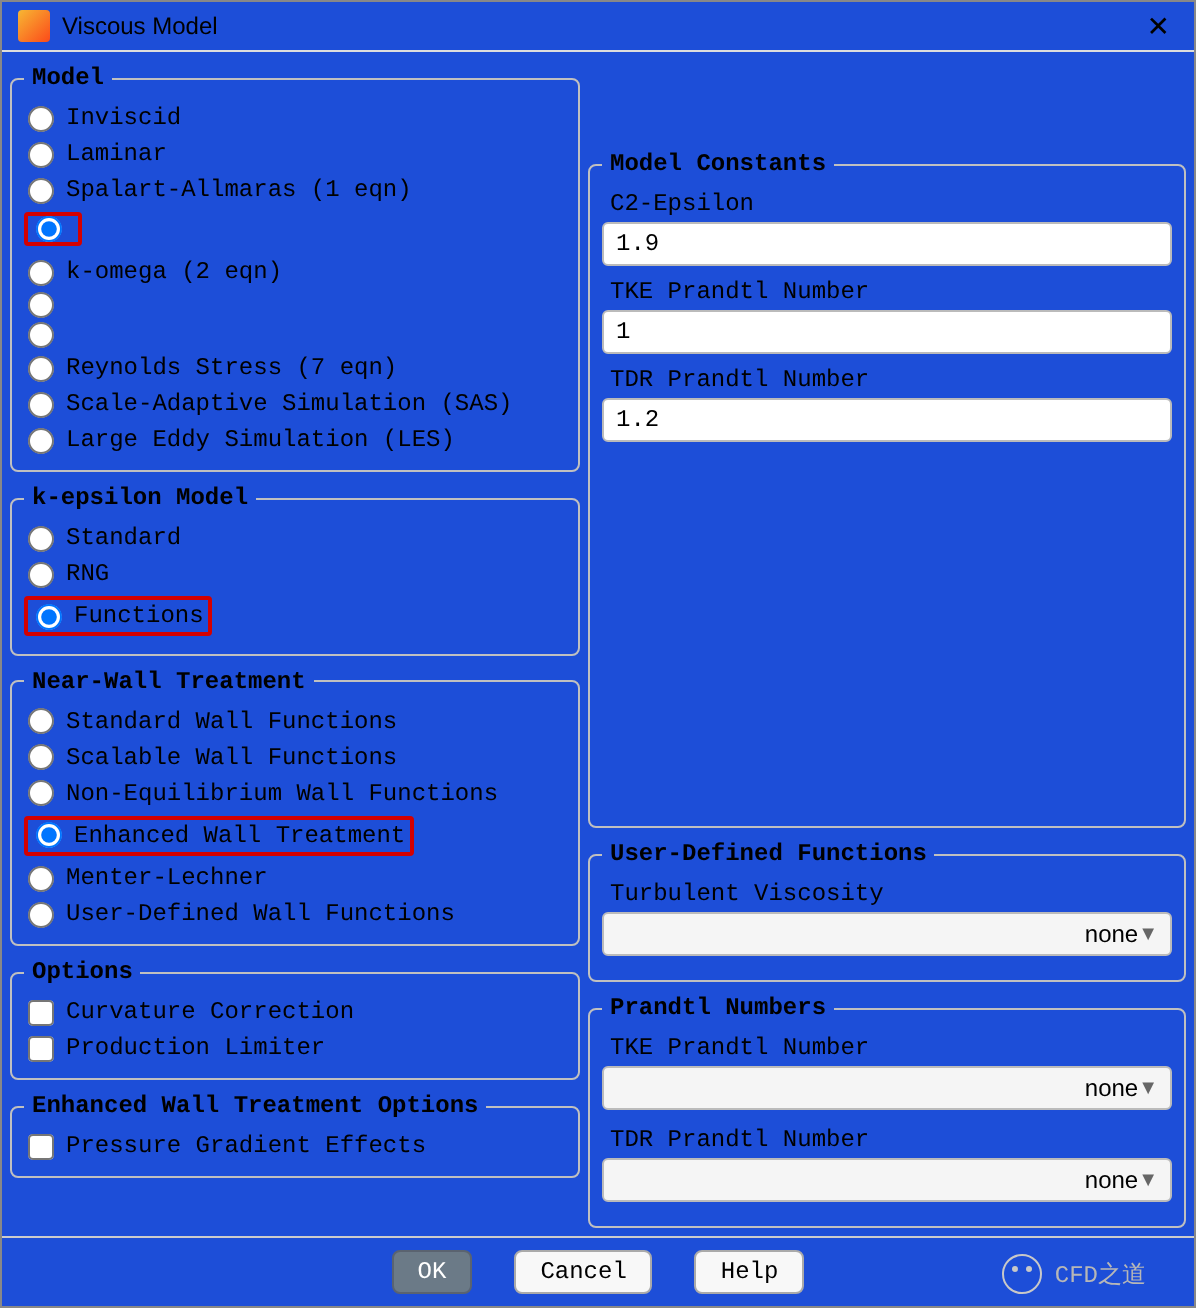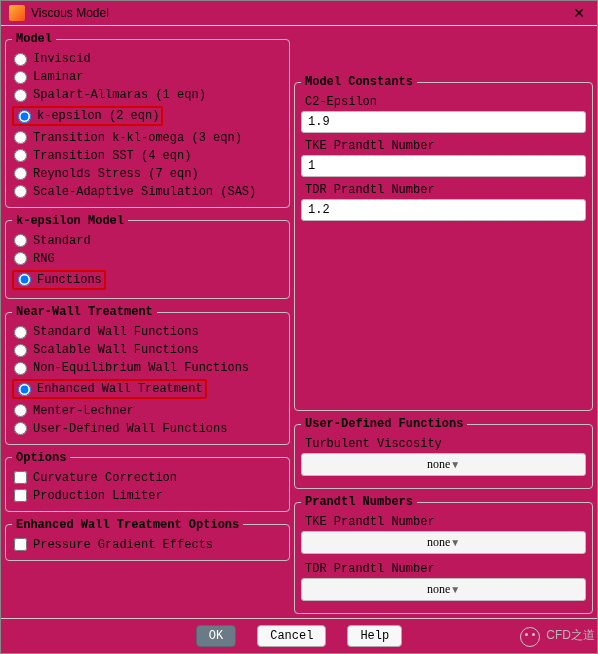--- a/index.html
+++ b/index.html
@@ -6,21 +6,21 @@
   body {
     margin: 0;
     font-family: "Courier New", monospace;
     font-size: 12px;
     background: #f0f0f0;
     width: 598px;
     height: 654px;
     overflow: hidden;
   }
   .dialog {
-    background: #be185d;
+    background: #1d4ed8;
     border: 1px solid #888;
     width: 598px;
     height: 654px;
     display: flex;
     flex-direction: column;
   }
   .titlebar {
     display: flex;
     align-items: center;
     padding: 4px 8px;
@@ -93,26 +93,26 @@
     font-family: "Courier New", monospace;
     font-size: 12px;
     margin: 2px 0 4px 0;
     background: #fff;
   }
   .select {
     width: 100%;
     border: 1px solid #bbb;
     border-radius: 3px;
     padding: 3px 6px;
-    font-family: Liberation Serif, serif;
+    font-family: Liberation Sans, sans-serif;
     font-size: 12px;
     margin: 2px 0 6px 0;
     background: #f5f5f5;
     display: flex;
-    justify-content: center;
+    justify-content: flex-end;
     align-items: center;
     cursor: pointer;
   }
   .select .chev {
     font-size: 10px;
     color: #666;
   }
   .footer {
     border-top: 1px solid #ccc;
     padding: 6px;
@@ -130,26 +130,26 @@
     background: #f8f8f8;
     cursor: pointer;
   }
   .btn.primary {
     background: #6b7a87;
     color: #fff;
     border-color: #5a6370;
   }
   .watermark {
     position: absolute;
-    right: 2px;
+    right: 24px;
     bottom: 6px;
     display: flex;
-    align-items: flex-start;
+    align-items: center;
     gap: 6px;
-    font-family: Liberation Sans, sans-serif;
+    font-family: Liberation Mono, monospace;
     color: #b7b7b7;
     font-size: 12px;
     pointer-events: none;
   }
   .watermark .wicon {
     width: 20px; height: 20px;
     border: 1.5px solid #c8c8c8;
     border-radius: 50%;
     position: relative;
   }
@@ -186,37 +186,42 @@
             <label class="opt">
               <input type="radio" name="model" style="">
               <span>Laminar</span>
             </label>
             <label class="opt">
               <input type="radio" name="model" style="">
               <span>Spalart-Allmaras (1 eqn)</span>
             </label>
             <div class="row-hl"><label class="opt highlight">
                 <input type="radio" name="model" checked="" style="">
-                <span>k-epsilon (2 eqn)</span>
               </label></div>
             <label class="opt">
               <input type="radio" name="model" style="">
-              <span>Transition k-kl-omega (3 eqn)</span>
-            </label>
-            <label class="opt">
-              <input type="radio" name="model" style="">
-              <span>Transition SST (4 eqn)</span>
+              <span>k-omega (2 eqn)</span>
+            </label>
+            <label class="opt">
+              <input type="radio" name="model" style="">
+            </label>
+            <label class="opt">
+              <input type="radio" name="model" style="">
             </label>
             <label class="opt">
               <input type="radio" name="model" style="">
               <span>Reynolds Stress (7 eqn)</span>
             </label>
             <label class="opt">
               <input type="radio" name="model" style="">
               <span>Scale-Adaptive Simulation (SAS)</span>
+            </label>
+            <label class="opt">
+              <input type="radio" name="model" style="">
+              <span>Large Eddy Simulation (LES)</span>
             </label>
           </div>
       </fieldset>
 
       <fieldset>
         <legend>k-epsilon Model</legend>
         <div id="ke-list">
             <label class="opt">
               <input type="radio" name="ke-model" style="">
               <span>Standard</span>

